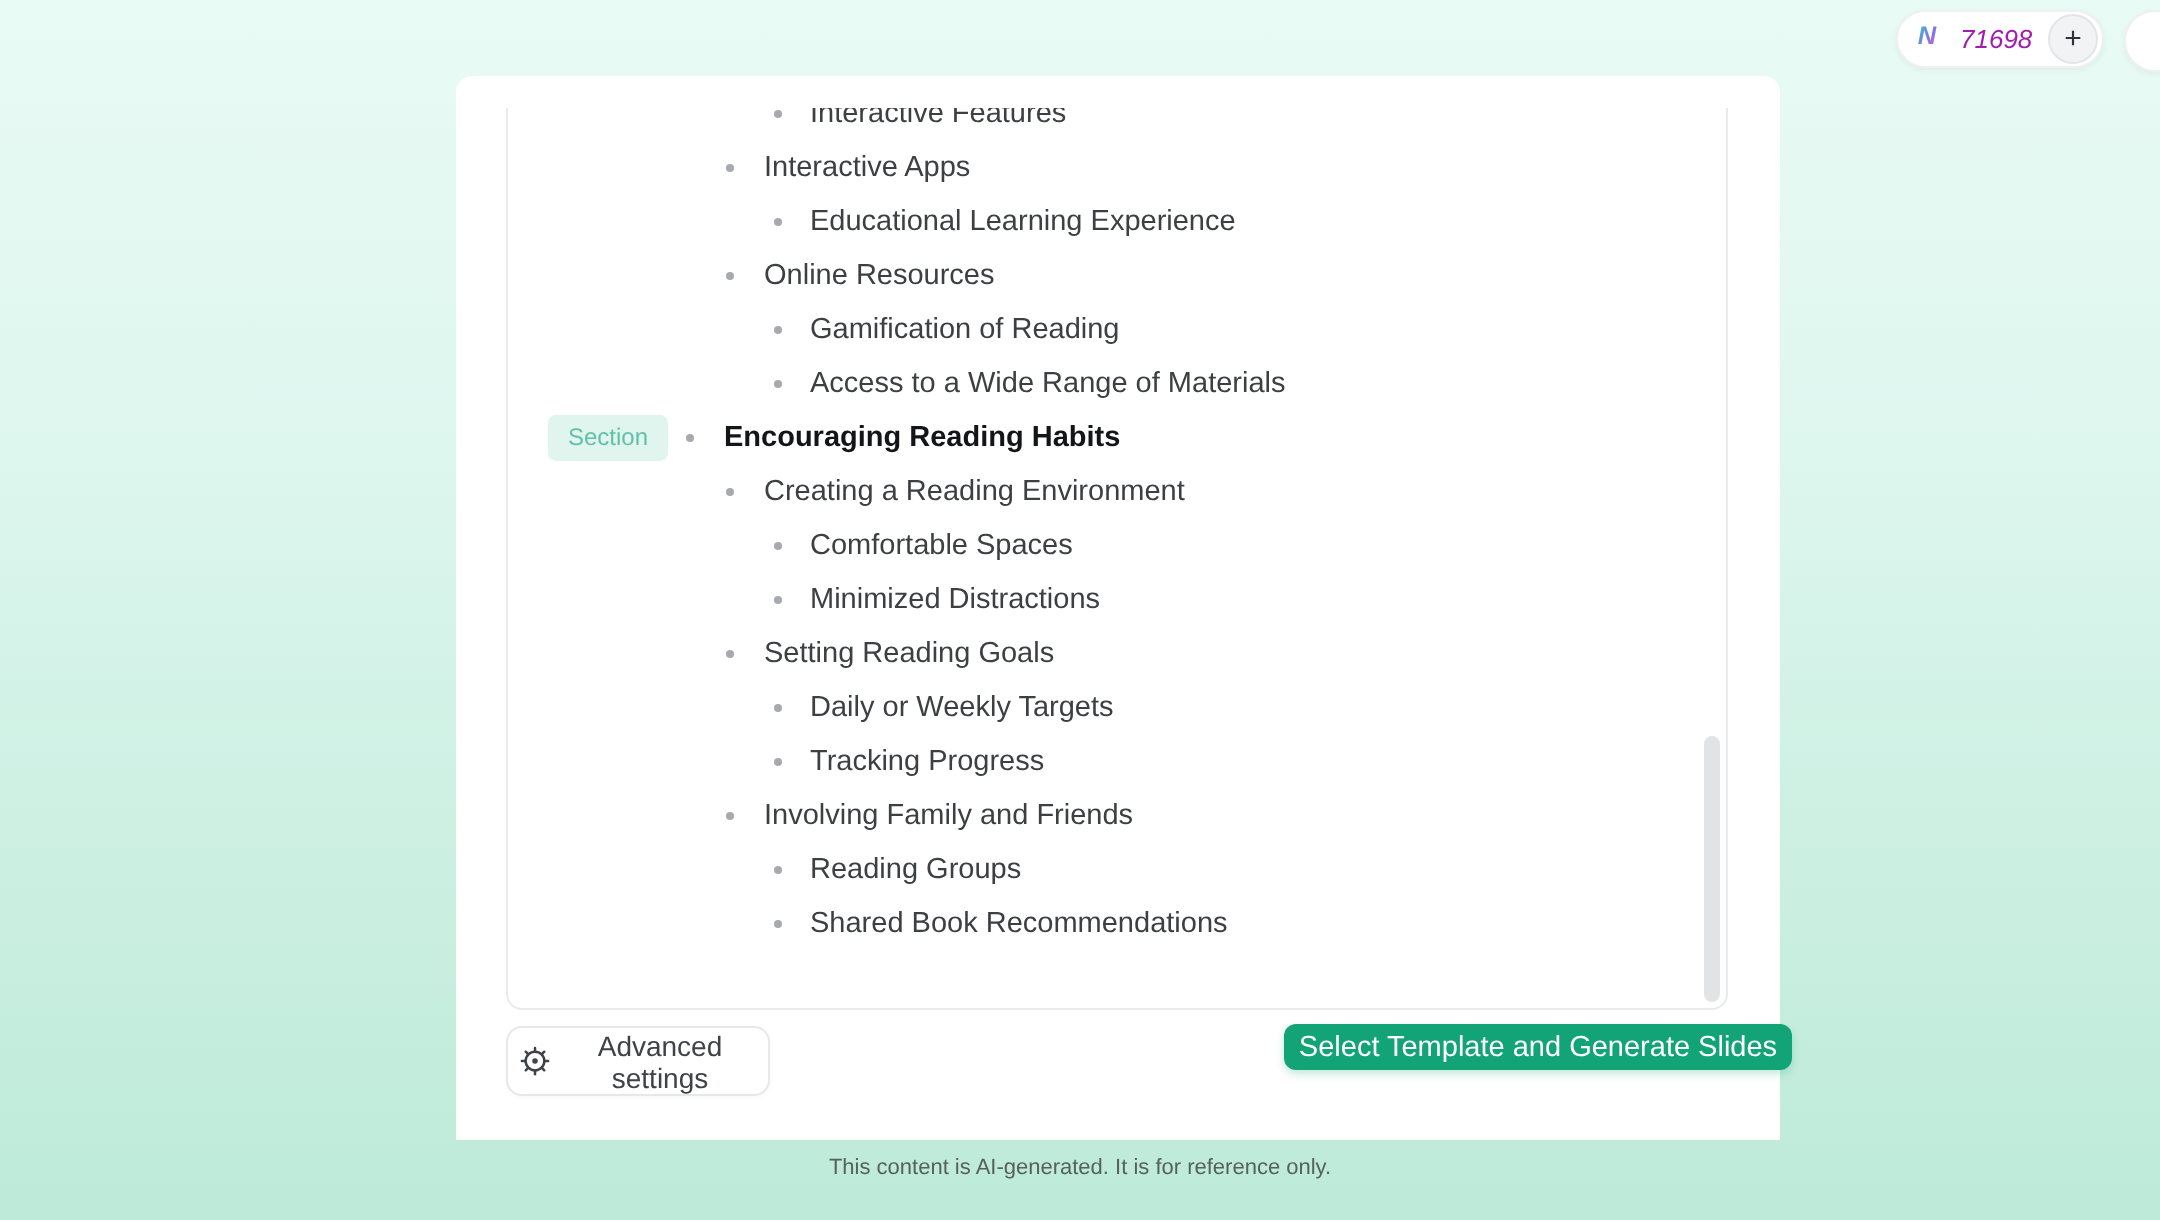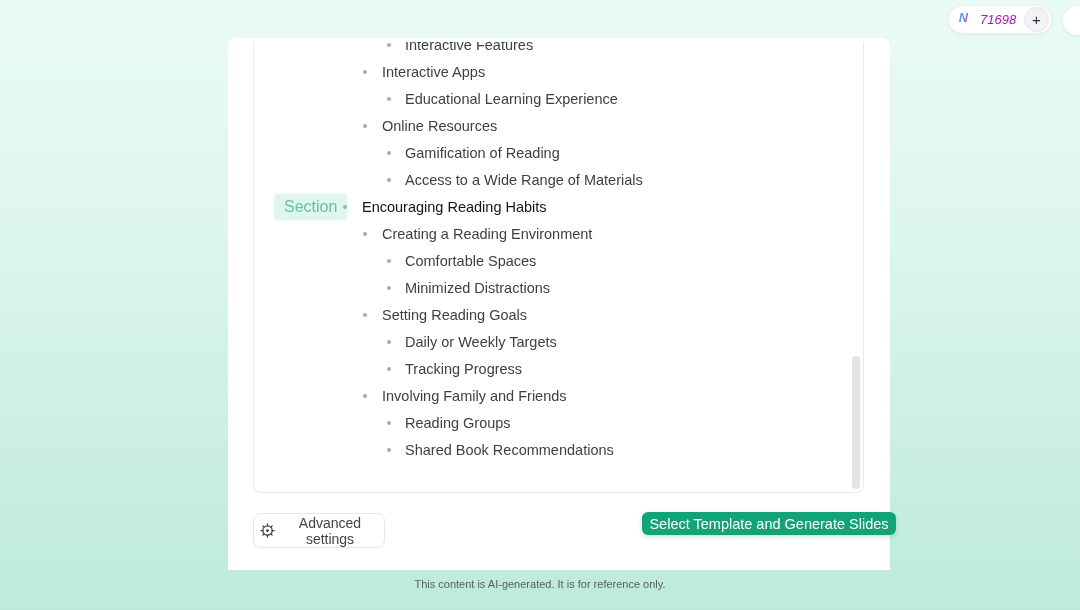--- a/index.html
+++ b/index.html
@@ -8,39 +8,39 @@
     font-family:"Liberation Sans","DejaVu Sans",sans-serif;
     background:linear-gradient(180deg,#e9fbf5 0%,#ddf6ee 38%,#cdf0e3 68%,#bdead9 100%);
   }
   
   .card{
     position:absolute;left:228px;top:38px;width:662px;height:532px;
     background:#ffffff;border-radius:8px 8px 0 0;
   }
   
   .outline-panel{
-    position:absolute;left:25px;top:4px;width:611px;height:451px;
+    position:absolute;left:25px;top:16px;width:611px;height:451px;
     border:1px solid #e9eaec;border-top:none;border-radius:0 0 8px 8px;
     overflow:hidden;box-sizing:border-box;background:#fff;
   }
   .outline-list{margin-top:-11px;}
   .row{position:relative;height:27px;display:flex;align-items:center;}
   .row .txt{font-size:14.5px;color:#3d3f42;white-space:nowrap;}
-  .row.bold .txt{font-weight:400;color:#141518;}
+  .row.bold .txt{font-weight:700;color:#141518;}
   .row.lvl1 .txt{padding-left:108px;}
   .row.lvl2 .txt{padding-left:128px;}
   .row.lvl3 .txt{padding-left:151px;}
   .bullet{position:absolute;top:50%;transform:translateY(-50%);
     width:4px;height:4px;border-radius:50%;background:#a6aab0;}
   .row.lvl1 .bullet{left:89px;}
   .row.lvl2 .bullet{left:109px;}
   .row.lvl3 .bullet{left:133px;}
   .section-tag{
     position:absolute;left:20px;top:50%;transform:translateY(-50%);
-    background:#e0f5ee;color:#63c1a9;font-size:16px;line-height:1;
+    background:#e0f5ee;color:#63c1a9;font-size:12px;line-height:1;
     padding:5px 10px 6px;border-radius:4px;
   }
   .scroll-thumb{
     position:absolute;right:3px;top:314px;width:8px;height:133px;
     border-radius:4px;background:#e2e3e5;
   }
   
   .adv-btn{
     position:absolute;left:25px;top:475px;width:132px;height:35px;
     background:#fff;border:1px solid #e7e8ea;border-radius:8px;

